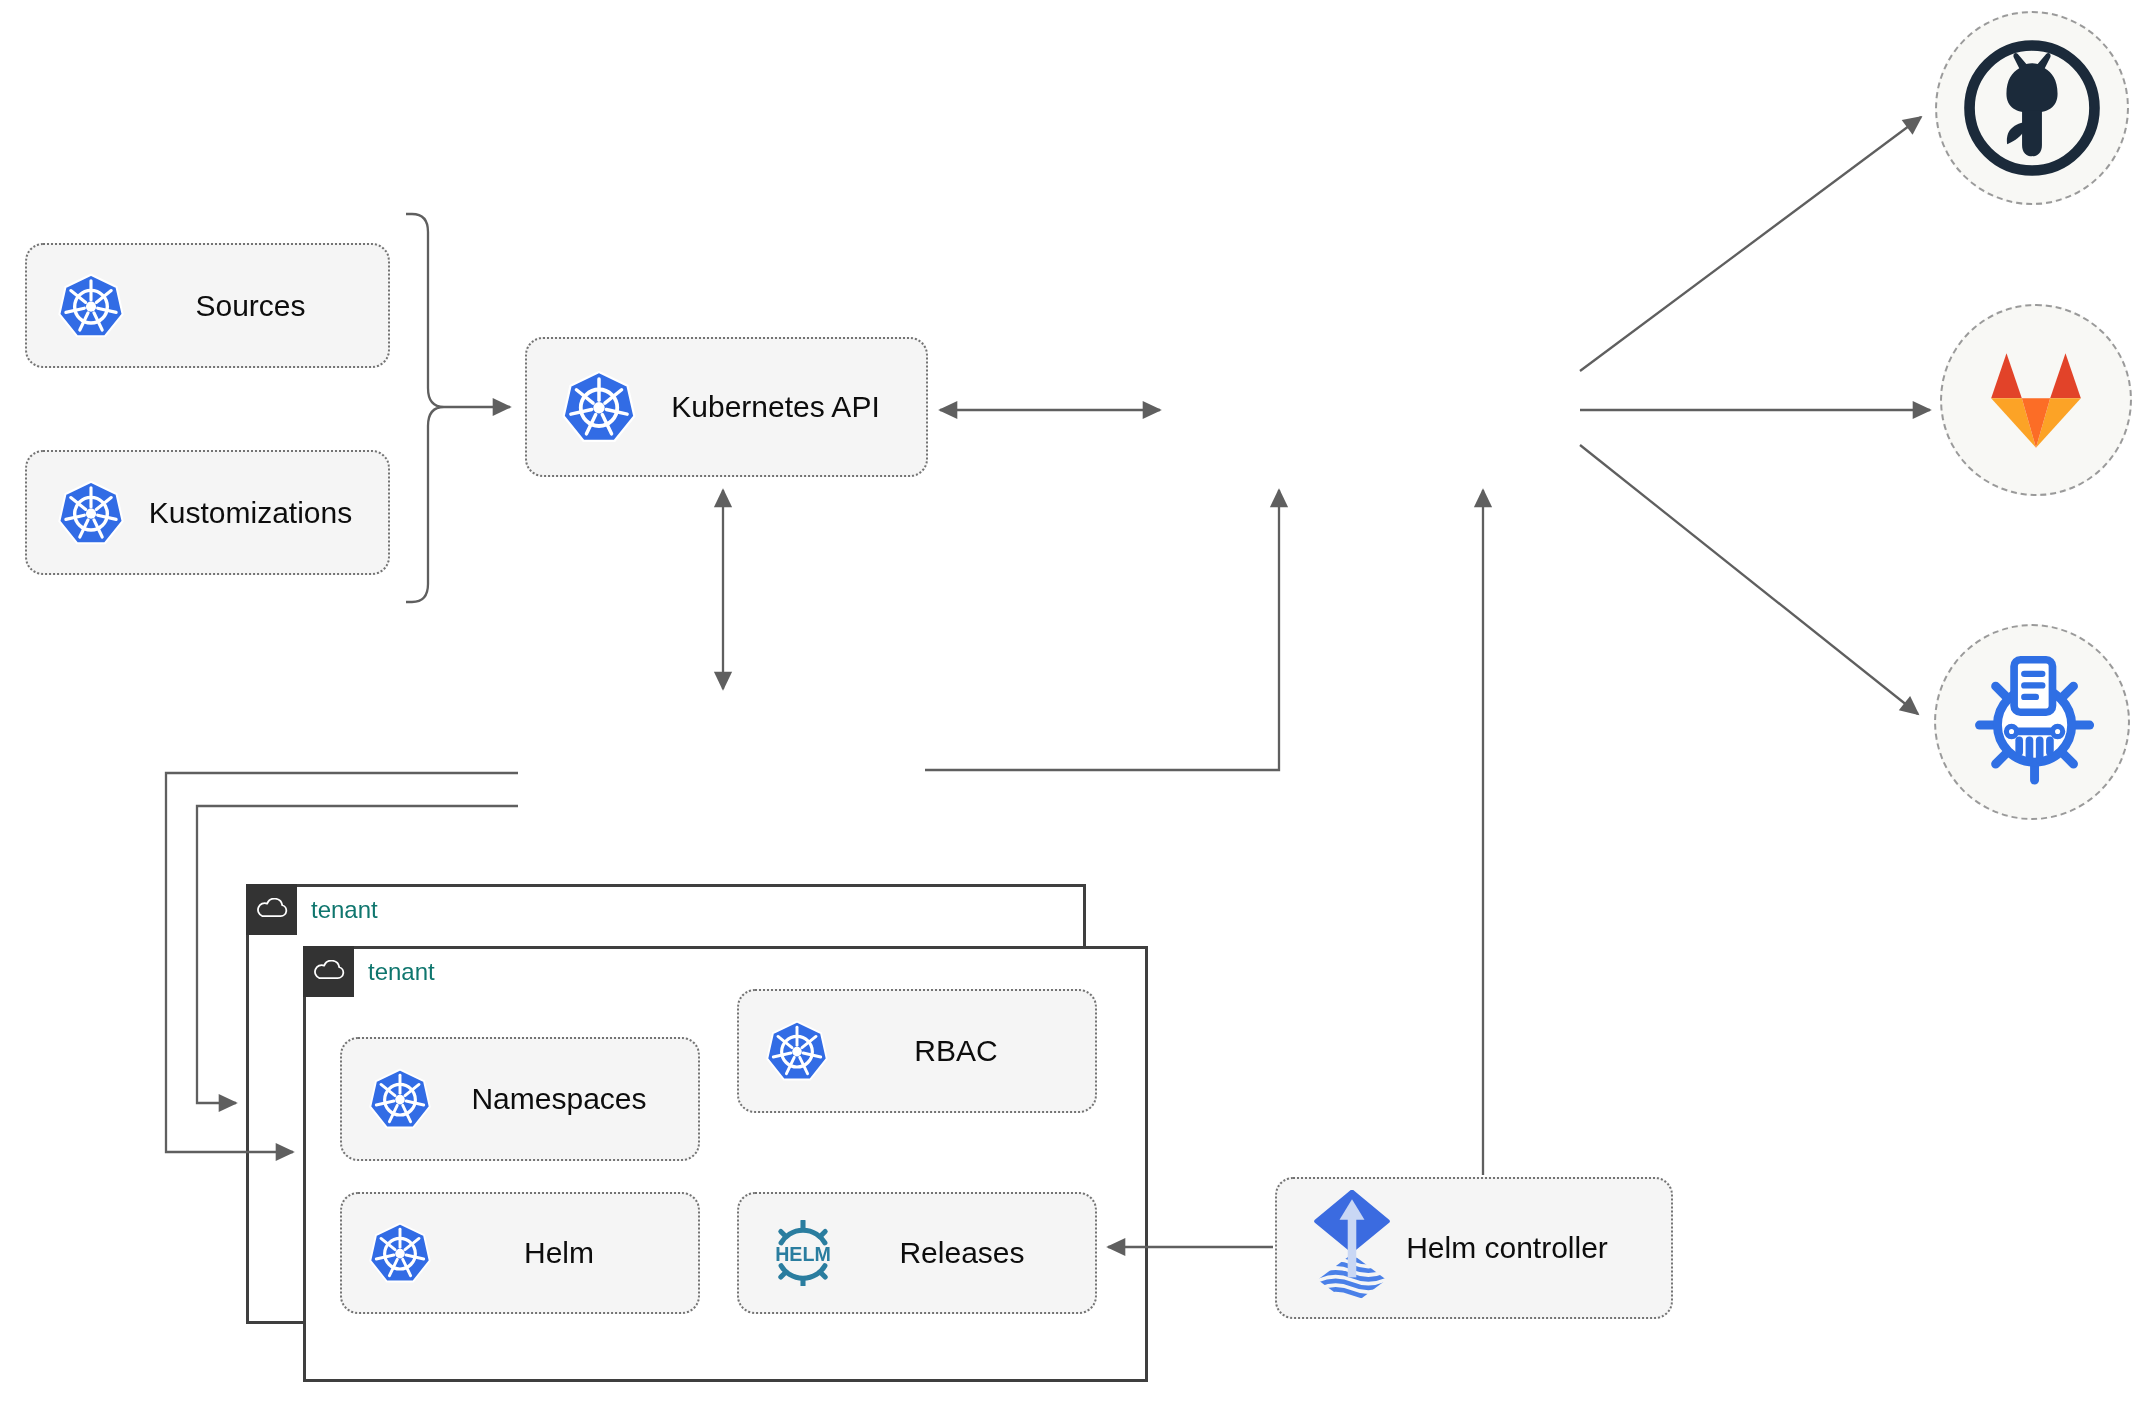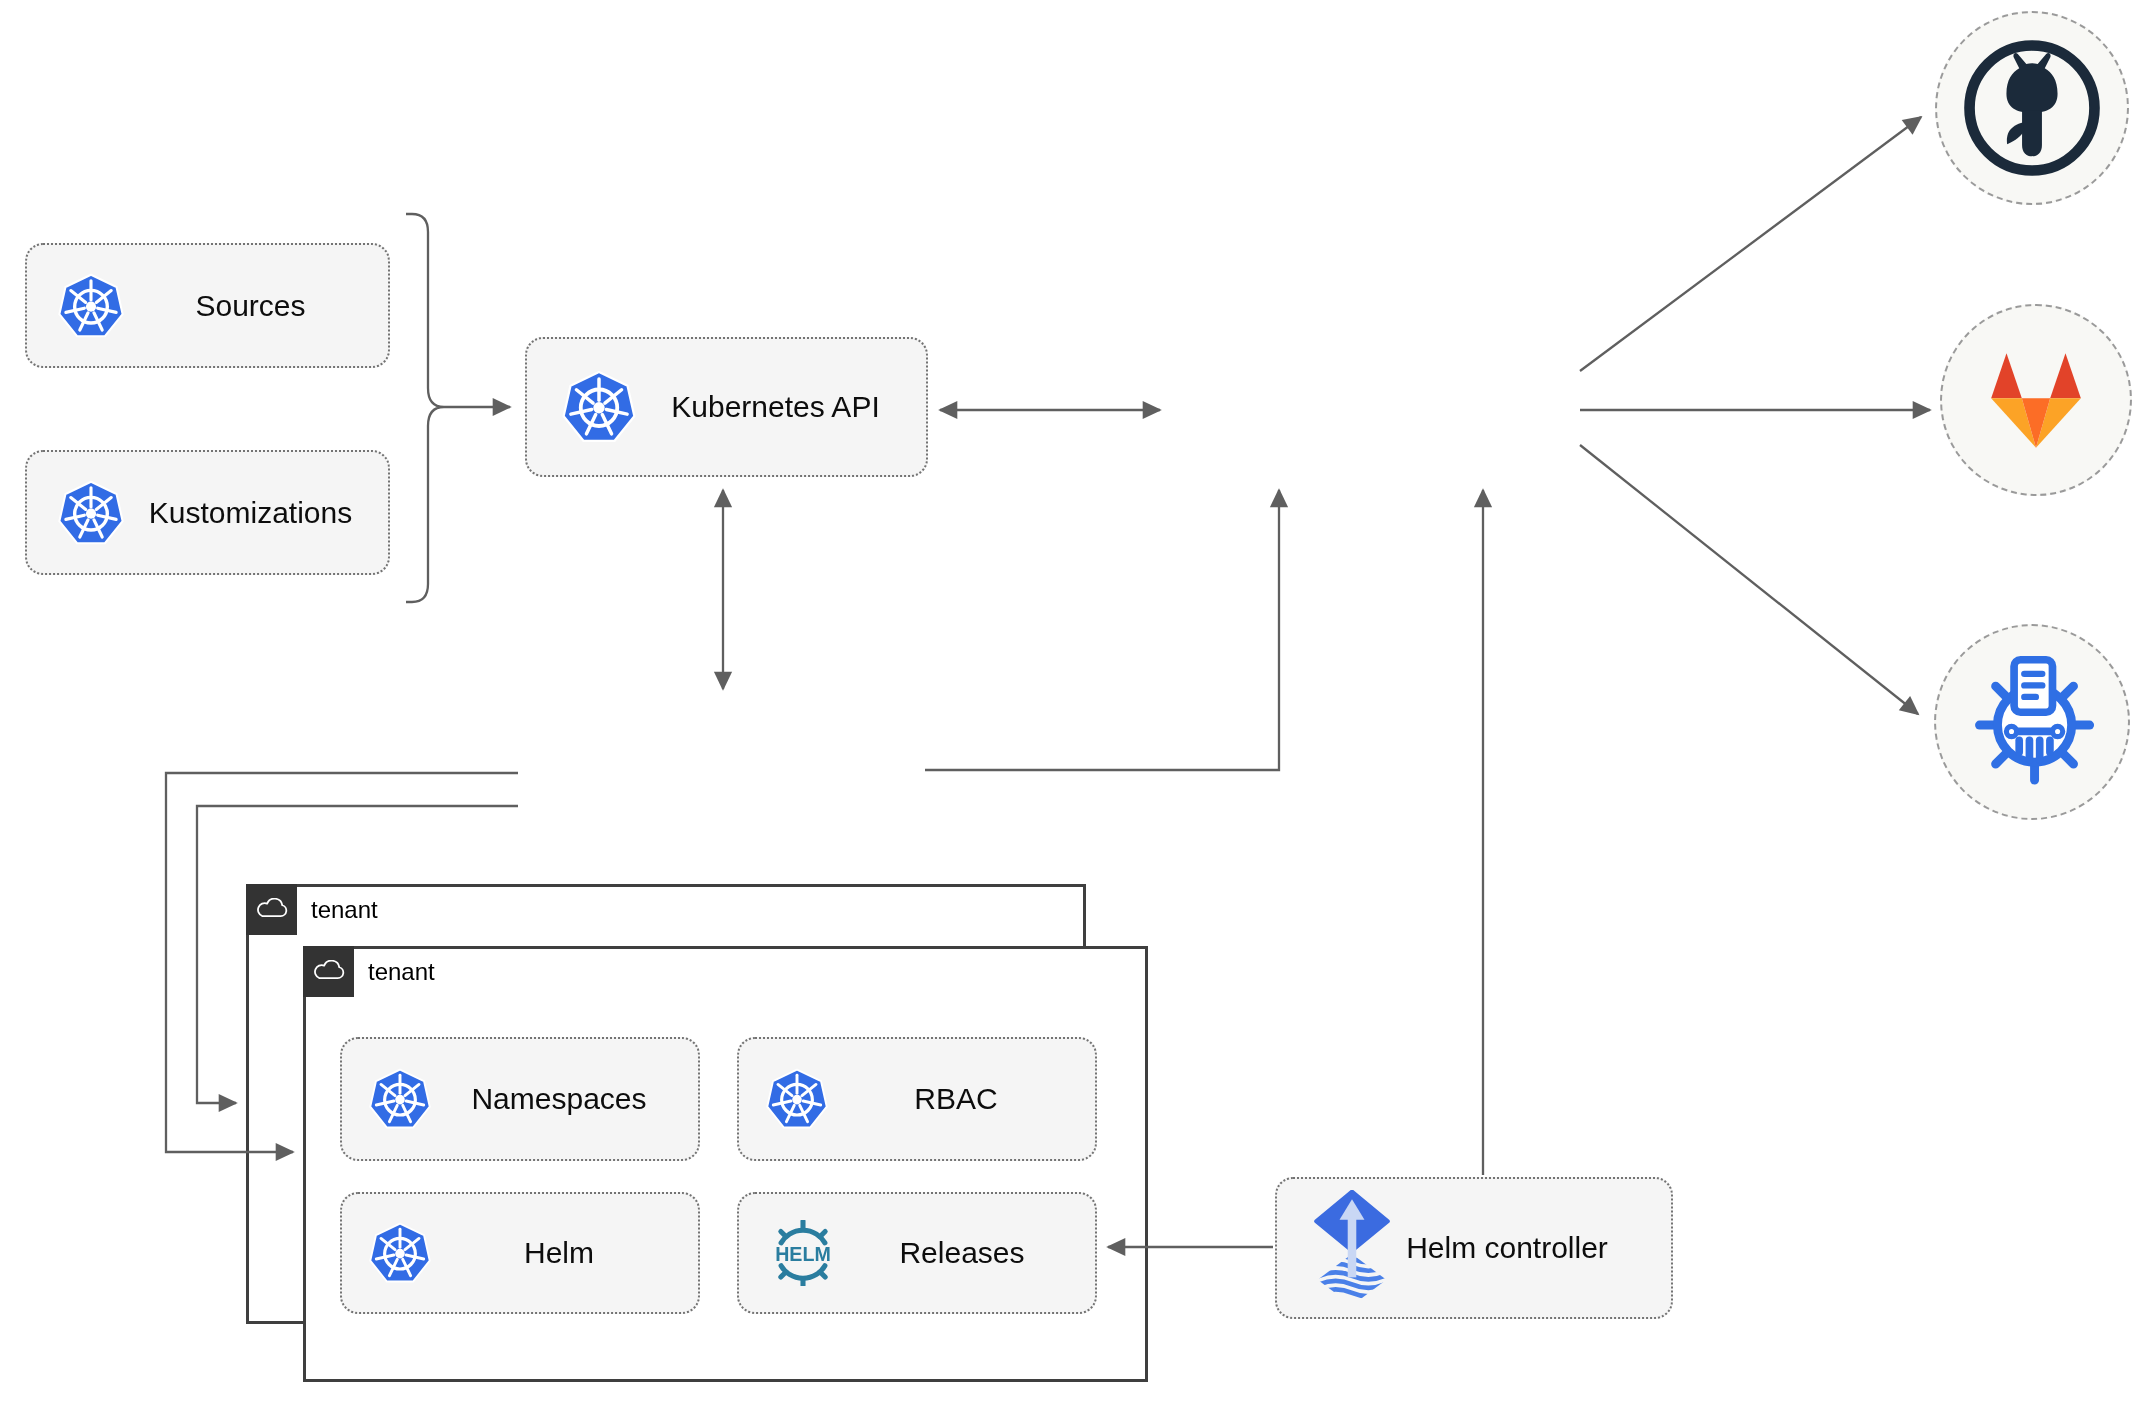--- a/index.html
+++ b/index.html
@@ -23,21 +23,21 @@
 
   .tenant{
     position:absolute;background:#ffffff;border:3px solid #3f3f3f;box-sizing:border-box;
   }
   .tenant-head{
     position:absolute;top:-3px;left:-3px;width:51px;height:51px;background:#333333;
     display:flex;align-items:center;justify-content:center;
   }
   .tenant-label{
     position:absolute;top:-3px;left:62px;height:51px;display:flex;align-items:center;
-    font-size:24px;color:#000000;
+    font-size:24px;color:#0f766e;
   }
 
   .srccircle{
     position:absolute;border:2.5px dashed #9a9a9a;border-radius:50%;
     background:#f8f8f5;display:flex;align-items:center;justify-content:center;
     box-sizing:border-box;z-index:3;
   }
 
   #edges{position:absolute;left:0;top:0;z-index:10;pointer-events:none;}
   .edge{stroke:#5f5f5f;stroke-width:2.3;fill:none;}
@@ -201,21 +201,21 @@
 
   <div class="node" style="left:1275px;top:1177px;width:398px;height:142px;">
     <div class="ic" style="margin-left:36px;">
       <svg width="78" height="117">
           <use href="#sym-flux"></use>
         </svg>
     </div>
     <div class="lbl" style="max-width:220px;">Helm controller</div>
   </div>
 
-  <div class="node" style="left:737px;top:1037px;width:360px;height:124px;justify-content:flex-end;">
+  <div class="node" style="left:737px;top:989px;width:360px;height:124px;justify-content:flex-end;">
     <div class="ic" style="margin-left:26px;">
       <svg width="64" height="64">
           <use href="#sym-k8s"></use>
         </svg>
     </div>
     <div class="lbl">RBAC</div>
   </div>
 
   <div class="node" style="left:340px;top:1192px;width:360px;height:122px;">
     <div class="ic" style="margin-left:26px;">

